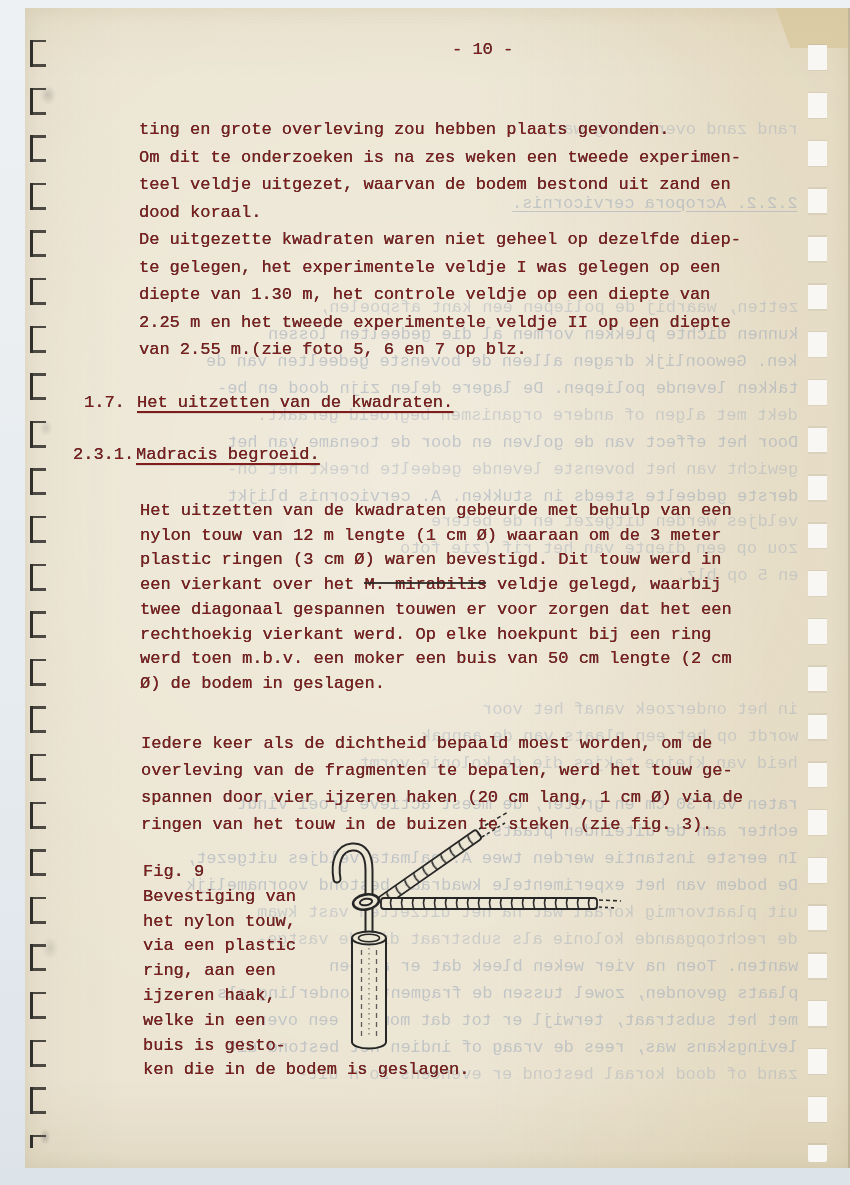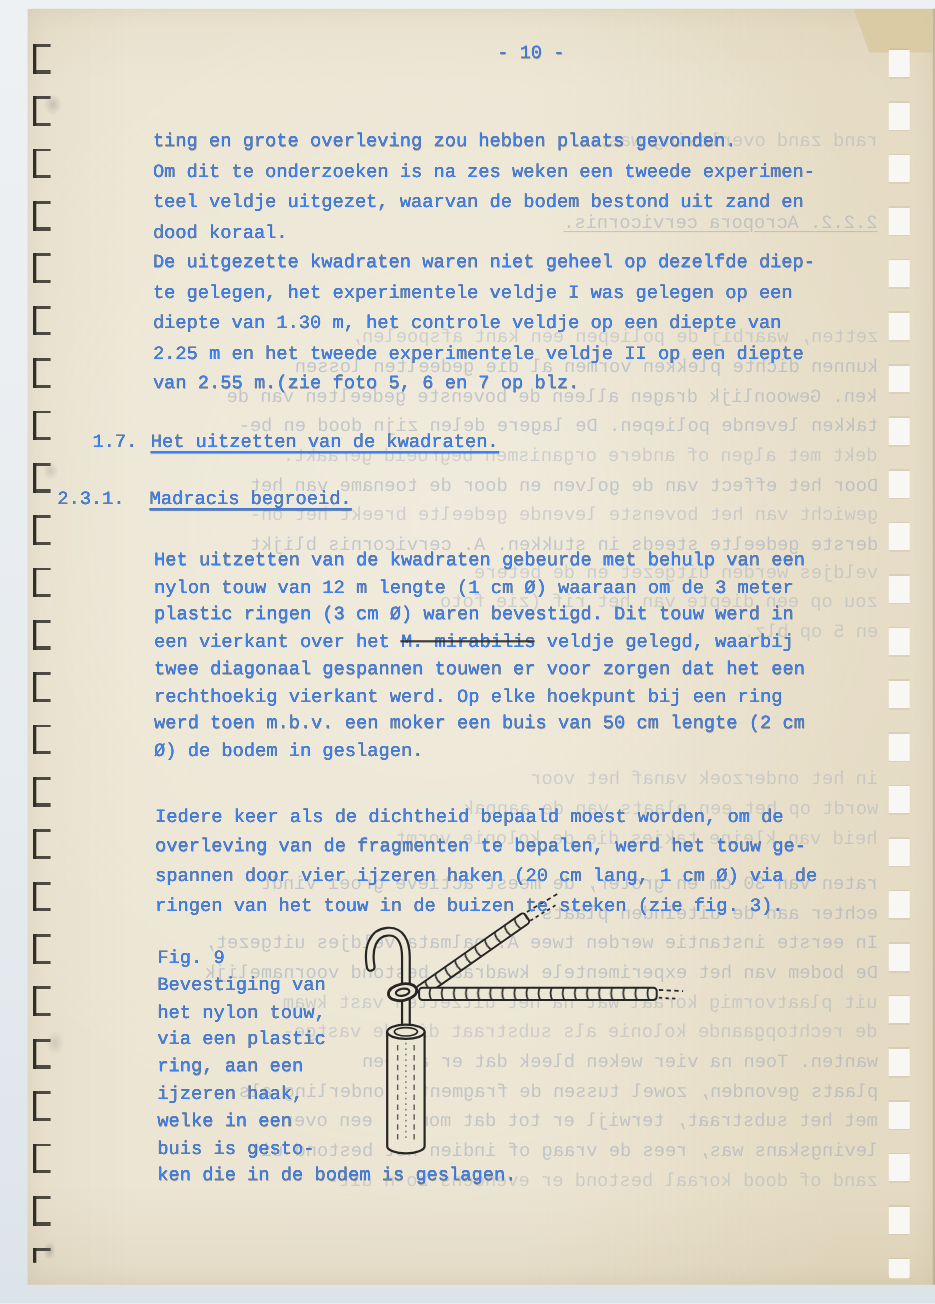--- a/index.html
+++ b/index.html
@@ -20,21 +20,21 @@
   }
   .corner-tab{
     position:absolute;right:0;top:0;width:72px;height:40px;
     background:#d9c9a0;opacity:.85;
     clip-path:polygon(0 0,100% 0,100% 100%,20% 100%);
   }
   
   .t{
     position:absolute;white-space:pre;
     font:17px/27.5px "Liberation Mono","DejaVu Sans Mono",monospace;
-    color:#3b82f6;
+    color:#7f1d1d;
     text-shadow:0 0 .6px rgba(43,40,36,.85), .3px .3px 0 rgba(43,40,36,.35);
     letter-spacing:0;
   }
   .lh247{line-height:24.7px;}
   .lh270{line-height:27px;margin-top:44px;}
   .lh248{line-height:24.8px;}
   .u-title{text-decoration:underline;text-underline-offset:4px;text-decoration-thickness:1.6px;text-align:center;}
   .uline{
     position:absolute;height:2px;background:#2b2824;opacity:.9;
   }
@@ -164,21 +164,21 @@
 dood koraal.
 De uitgezette kwadraten waren niet geheel op dezelfde diep-
 te gelegen, het experimentele veldje I was gelegen op een
 diepte van 1.30 m, het controle veldje op een diepte van
 2.25 m en het tweede experimentele veldje II op een diepte
 van 2.55 m.(zie foto 5, 6 en 7 op blz.</div>
 
   <span class="t" style="left:84px;top:389px">1.7.</span>
   <span class="t u-title" style="left:137px;top:389px">Het uitzetten van de kwadraten.</span>
 
-  <span class="t" style="left:52px;top:441px">2.3.1.</span>
+  <span class="t" style="left:73px;top:441px">2.3.1.</span>
   <span class="t u-title" style="left:136px;top:441px">Madracis begroeid.</span>
 
   <div class="t lh247" style="left:140px;top:499px">Het uitzetten van de kwadraten gebeurde met behulp van een
 nylon touw van 12 m lengte (1 cm Ø) waaraan om de 3 meter
 plastic ringen (3 cm Ø) waren bevestigd. Dit touw werd in
 een vierkant over het M. mirabilis veldje gelegd, waarbij
 twee diagonaal gespannen touwen er voor zorgen dat het een
 rechthoekig vierkant werd. Op elke hoekpunt bij een ring
 werd toen m.b.v. een moker een buis van 50 cm lengte (2 cm
 Ø) de bodem in geslagen.</div>

